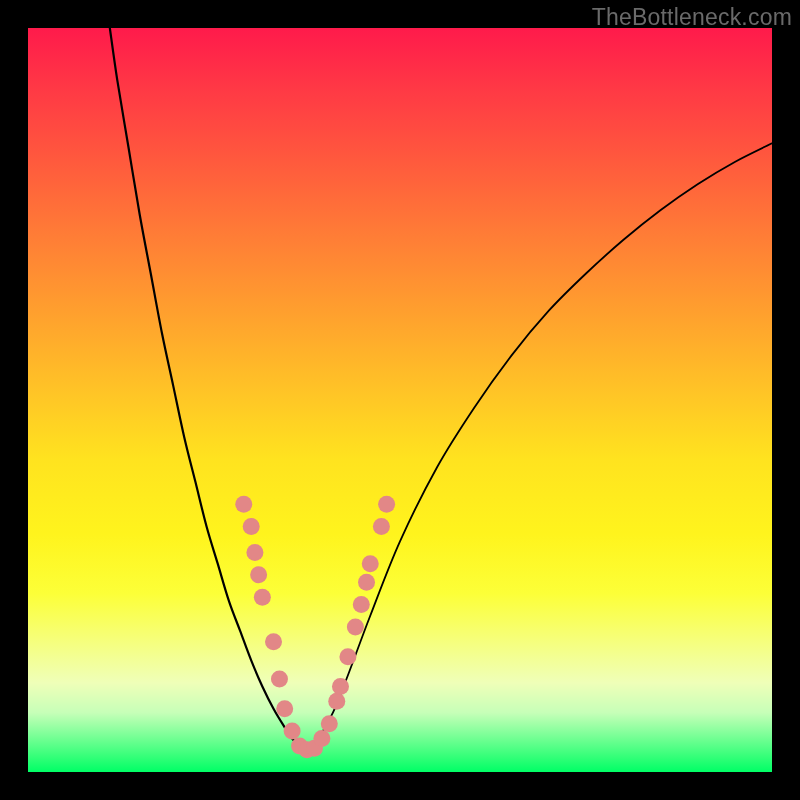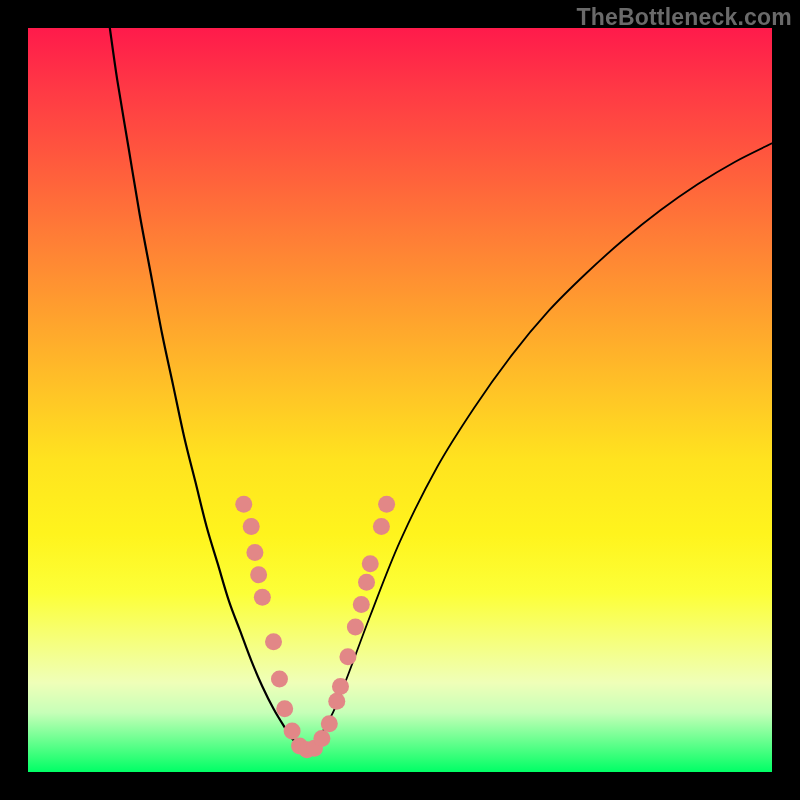--- a/index.html
+++ b/index.html
@@ -43,21 +43,21 @@
     width: 744px;
     height: 744px;
     display: block;
   }
   .watermark {
     position: absolute;
     top: 4px;
     right: 8px;
     color: #6a6a6a;
     font-size: 23px;
-    font-weight: 700;
+    font-weight: 400;
     letter-spacing: 0.2px;
     user-select: none;
   }
 </style>
 </head>
 <body>
 
 <div class="frame">
   <svg class="plot" viewBox="0 0 744 744" preserveAspectRatio="none">
     <path id="left-path" fill="none" stroke="#000" stroke-width="2.2" stroke-linecap="round" d="M 81.84 0 C 83.08 8.679999999999987, 86.18 32.23999999999991, 89.28 52.07999999999993 C 92.38 71.91999999999994, 96.72000000000001 96.72000000000007, 100.44000000000001 119.04000000000008 C 104.16000000000001 141.3600000000001, 107.88 164.92000000000002, 111.6 186 C 115.32 207.07999999999998, 119.04 225.67999999999998, 122.76 245.51999999999998 C 126.48 265.36, 130.2 286.44, 133.92 305.04 C 137.64 323.64000000000004, 141.36 339.76, 145.08 357.12 C 148.8 374.48, 152.51999999999998 393.08, 156.23999999999998 409.2 C 159.95999999999998 425.32, 163.68 438.96, 167.4 453.84 C 171.12 468.71999999999997, 174.84 484.84000000000003, 178.56 498.48 C 182.28 512.12, 186 523.28, 189.72 535.68 C 193.44 548.0799999999999, 197.16000000000003 561.72, 200.88000000000002 572.88 C 204.60000000000002 584.04, 208.32 592.72, 212.04 602.64 C 215.76 612.56, 219.48 623.0999999999999, 223.2 632.4 C 226.92 641.7, 230.64000000000001 650.3800000000001, 234.36 658.44 C 238.08 666.5, 241.8 673.94, 245.52 680.76 C 249.24 687.5799999999999, 253.58 694.4, 256.68 699.36 C 259.78000000000003 704.32, 261.64 707.42, 264.12 710.52 C 266.6 713.62, 269.08 716.1, 271.56 717.96 C 274.04 719.82, 277.76 721.06, 279 721.68"></path>

